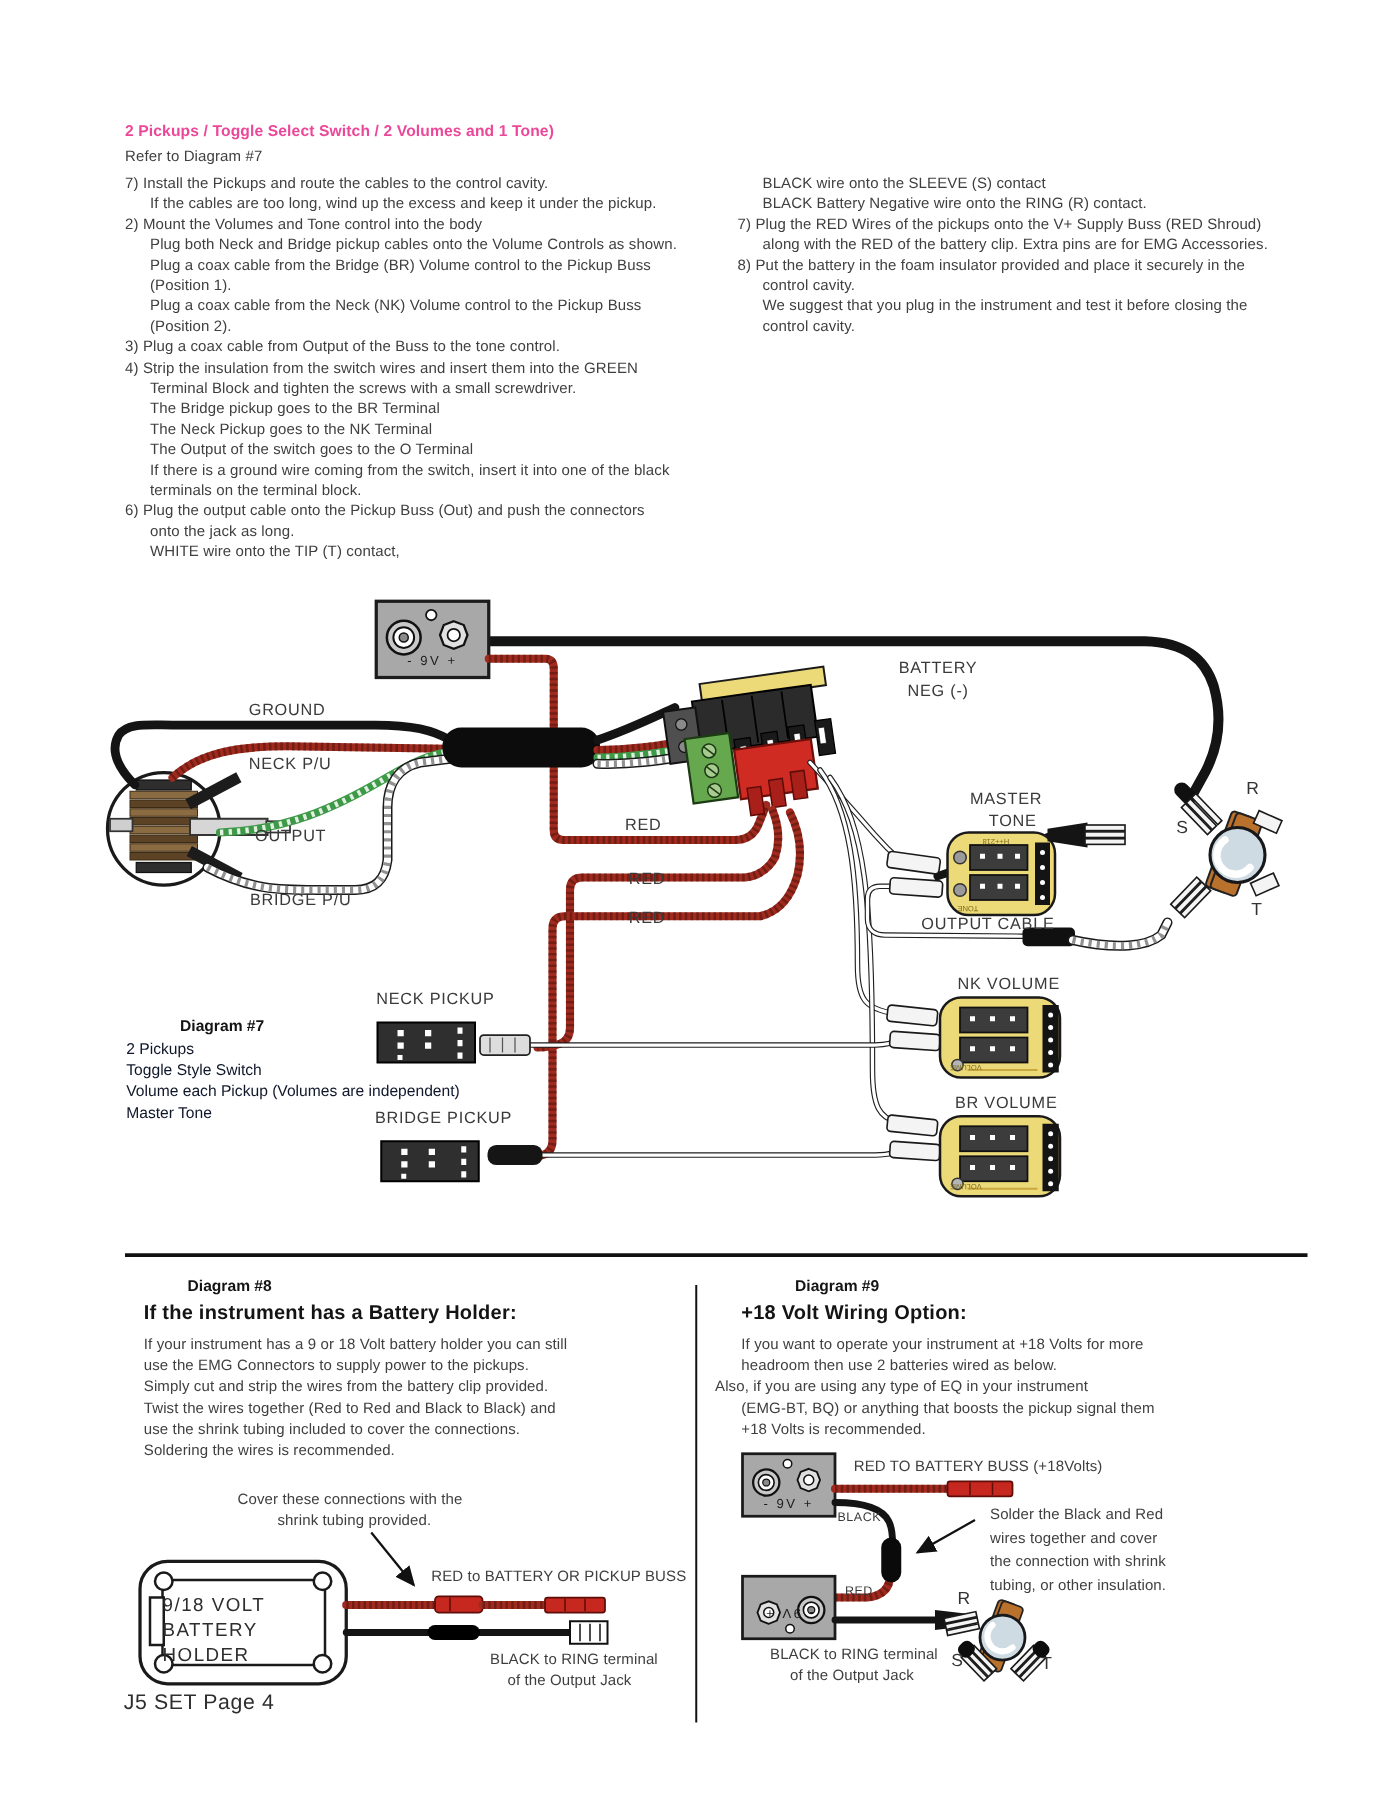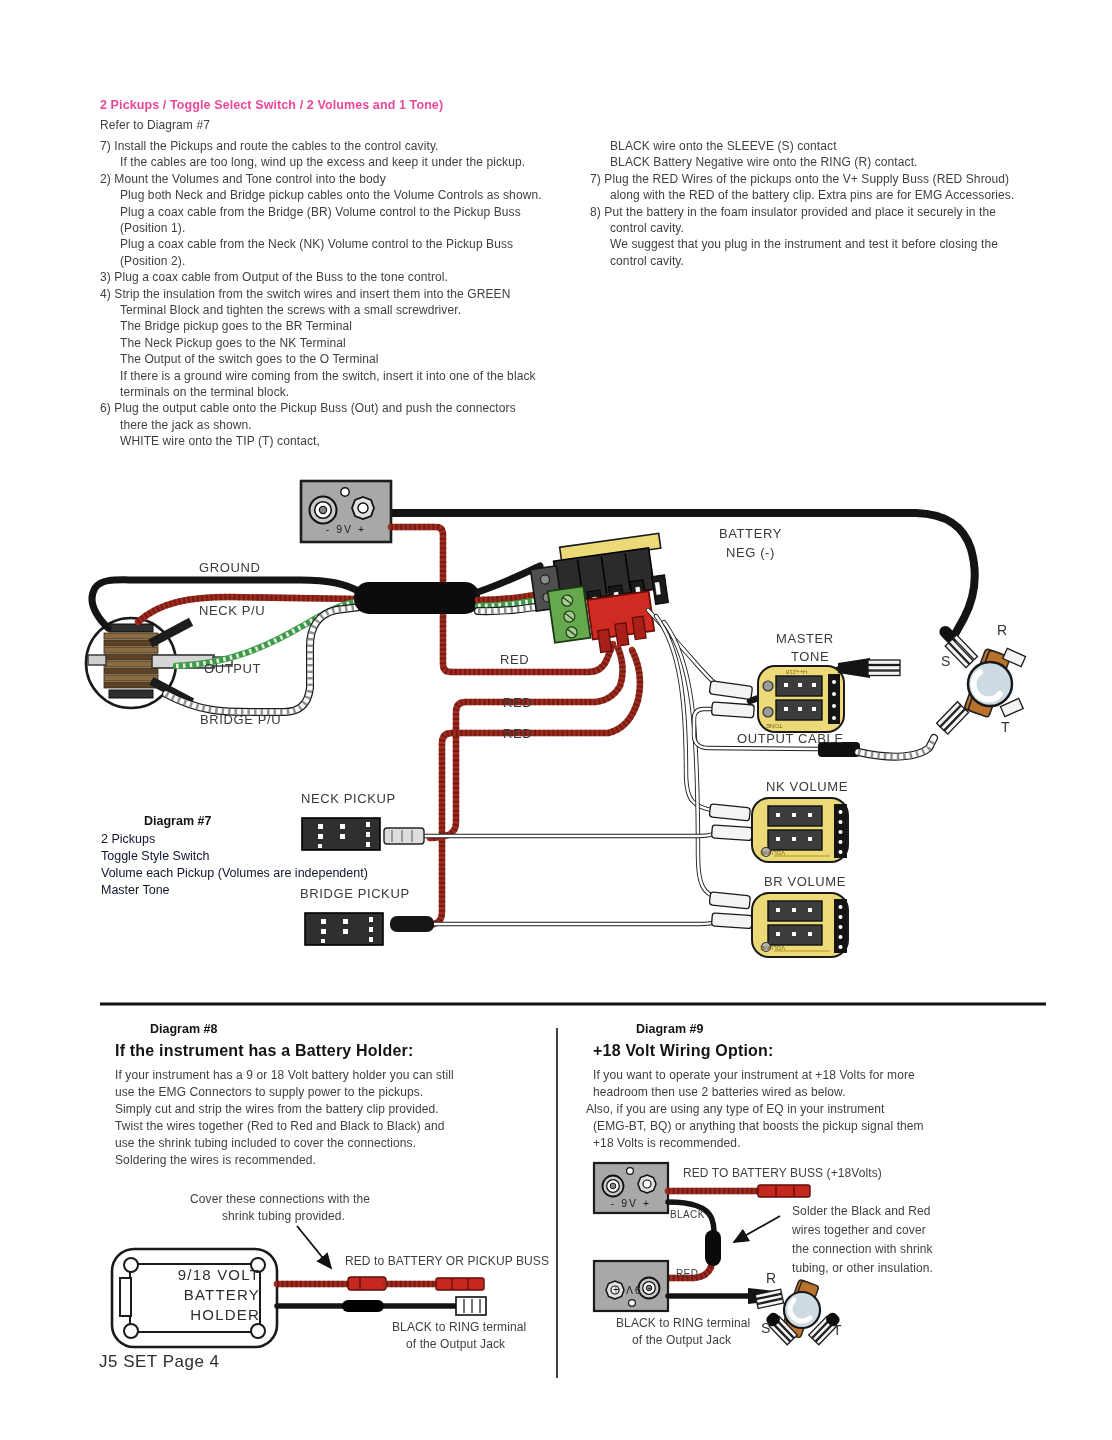--- a/index.html
+++ b/index.html
@@ -7,22 +7,22 @@
         font-family:"Liberation Sans", sans-serif;overflow:hidden;}
   svg{position:absolute;left:0;top:0;}
   .tl{position:absolute;font-size:12px;line-height:15px;color:#3f3f3f;white-space:nowrap;letter-spacing:.1px;}
   .tl.b{font-weight:bold;color:#ec4899;font-size:12.5px;}
   .lbl{position:absolute;font-size:13px;color:#3a3a3a;letter-spacing:.6px;white-space:nowrap;}
   .lbl.sm{font-size:10px;letter-spacing:.4px;}
   .lbl.jk{font-size:14px;color:#333;}
   .cap{position:absolute;font-size:12.5px;color:#0f172a;white-space:nowrap;}
   .cap.b{font-weight:bold;color:#141414;margin-left:43px;}
   .h2{position:absolute;font-size:16px;font-weight:bold;color:#141414;white-space:nowrap;letter-spacing:.2px;}
-  .holder-line{position:absolute;width:130px;text-align:right;font-size:15px;color:#2d2d2d;
-               letter-spacing:1.2px;white-space:nowrap;}
+  .holder-line{position:absolute;width:130px;text-align:left;font-size:15px;color:#2d2d2d;
+               letter-spacing:1.2px;white-space:nowrap;margin-top:10px;}
   .ninev{position:absolute;text-align:center;font-size:10.5px;color:#1c1c1c;letter-spacing:2px;white-space:nowrap;}
   .silk{position:absolute;font-size:6px;color:#7a6a20;transform:rotate(180deg);white-space:nowrap;}
   .footer{position:absolute;font-size:17px;color:#2e2e2e;letter-spacing:.5px;white-space:nowrap;}
 </style>
 </head>
 <body>
 
 <div id="page">
 
 <svg width="1112" height="1440" viewBox="0 0 1112 1440">
@@ -423,21 +423,21 @@
 <div class="tl" style="left:120px;top:254px">(Position 2).</div>
 <div class="tl" style="left:100px;top:270px">3) Plug a coax cable from Output of the Buss to the tone control.</div>
 <div class="tl" style="left:100px;top:287px">4) Strip the insulation from the switch wires and insert them into the GREEN</div>
 <div class="tl" style="left:120px;top:303px">Terminal Block and tighten the screws with a small screwdriver.</div>
 <div class="tl" style="left:120px;top:319px">The Bridge pickup goes to the BR Terminal</div>
 <div class="tl" style="left:120px;top:336px">The Neck Pickup goes to the NK Terminal</div>
 <div class="tl" style="left:120px;top:352px">The Output of the switch goes to the O Terminal</div>
 <div class="tl" style="left:120px;top:369px">If there is a ground wire coming from the switch, insert it into one of the black</div>
 <div class="tl" style="left:120px;top:385px">terminals on the terminal block.</div>
 <div class="tl" style="left:100px;top:401px">6) Plug the output cable onto the Pickup Buss (Out) and push the connectors</div>
-<div class="tl" style="left:120px;top:418px">there the jack as shown.</div>
+<div class="tl" style="left:120px;top:418px">onto the jack as long.</div>
 <div class="tl" style="left:120px;top:434px">WHITE wire onto the TIP (T) contact,</div>
 
 <div class="tl" style="left:610px;top:139px">BLACK wire onto the SLEEVE (S) contact</div>
 <div class="tl" style="left:610px;top:155px">BLACK Battery Negative wire onto the RING (R) contact.</div>
 <div class="tl" style="left:590px;top:172px">7) Plug the RED Wires of the pickups onto the V+ Supply Buss (RED Shroud)</div>
 <div class="tl" style="left:610px;top:188px">along with the RED of the battery clip. Extra pins are for EMG Accessories.</div>
 <div class="tl" style="left:590px;top:205px">8) Put the battery in the foam insulator provided and place it securely in the</div>
 <div class="tl" style="left:610px;top:221px">control cavity.</div>
 <div class="tl" style="left:610px;top:237px">We suggest that you plug in the instrument and test it before closing the</div>
 <div class="tl" style="left:610px;top:254px">control cavity.</div>
@@ -488,21 +488,21 @@
 <div class="holder-line" style="left:130px;top:1286px">BATTERY</div>
 <div class="holder-line" style="left:130px;top:1306px">HOLDER</div>
 <div class="tl" style="left:345px;top:1254px">RED to BATTERY OR PICKUP  BUSS</div>
 <div class="tl" style="left:392px;top:1320px">BLACK to RING terminal</div>
 <div class="tl" style="left:406px;top:1337px">of the Output Jack</div>
 
 <div class="cap b" style="left:593px;top:1022px">Diagram #9</div>
 <div class="h2" style="left:593px;top:1042px">+18 Volt Wiring Option:</div>
 <div class="tl" style="left:593px;top:1068px">If you want to operate your instrument at +18 Volts for more</div>
 <div class="tl" style="left:593px;top:1085px">headroom then use 2 batteries wired as below.</div>
-<div class="tl" style="left:586px;top:1102px">Also, if you are using any type of EQ in your instrument</div>
+<div class="tl" style="left:572px;top:1102px">Also, if you are using any type of EQ in your instrument</div>
 <div class="tl" style="left:593px;top:1119px">(EMG-BT, BQ) or anything that boosts the pickup signal them</div>
 <div class="tl" style="left:593px;top:1136px">+18 Volts is recommended.</div>
 <div class="tl" style="left:683px;top:1166px">RED TO BATTERY BUSS (+18Volts)</div>
 <div class="ninev" style="left:597px;top:1197px;width:68px">- 9V +</div>
 <div class="lbl sm" style="left:670px;top:1209px">BLACK</div>
 <div class="tl" style="left:792px;top:1204px">Solder the Black and Red</div>
 <div class="tl" style="left:792px;top:1223px">wires together and cover</div>
 <div class="tl" style="left:792px;top:1242px">the connection with shrink</div>
 <div class="tl" style="left:792px;top:1261px">tubing, or other insulation.</div>
 <div class="lbl sm" style="left:676px;top:1268px">RED</div>

